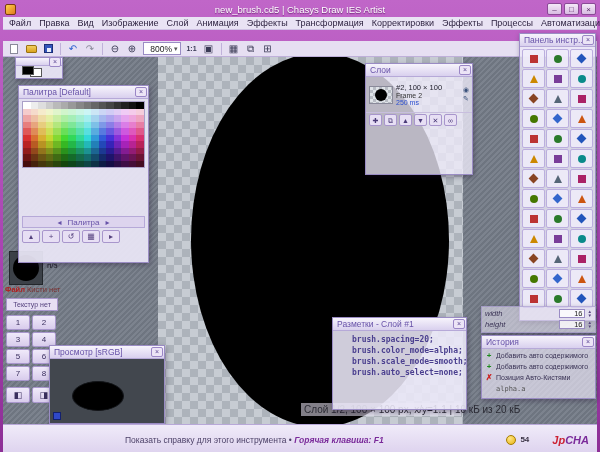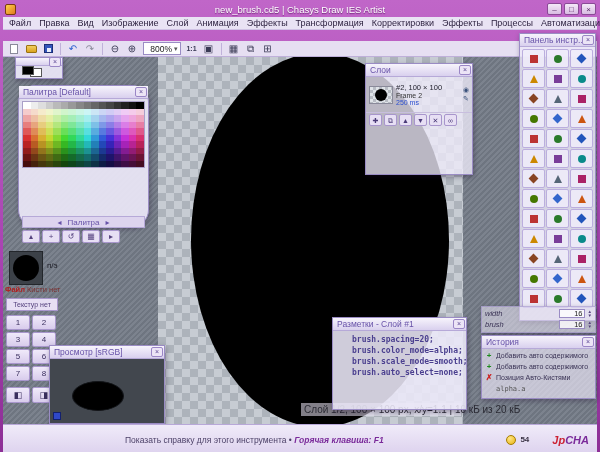--- a/index.html
+++ b/index.html
@@ -56,21 +56,21 @@
 
   
   #color-panel{left:12px;top:0;width:48px;height:22px;}
   #color-panel .float-title{height:8px;padding:0 1px;}
   #color-panel .body{position:relative;height:12px;}
   .sw{position:absolute;width:12px;height:9px;border:1px solid #555;}
   .sw.bg{left:14px;top:2px;background:#fff;}
   .sw.fg{left:6px;top:0;background:#000;}
 
   
-  #palette{left:15px;top:28px;width:131px;height:142px;border-radius:17px;}
+  #palette{left:15px;top:28px;width:131px;height:178px;}
   #palette-grid{display:grid;grid-template-columns:repeat(16,1fr);gap:0;margin:2px 3px;border:1px solid #aaa0c8;}
   #palette-grid .cell{height:6.5px;}
   .pal-spacer{height:46px;}
   .pal-nav{display:flex;align-items:center;justify-content:center;gap:6px;height:12px;margin:0 3px;
       background:#ddd4ee;border:1px solid #b6a9d8;font-size:8px;color:#6752a8;}
   .pal-btns{display:flex;gap:2px;margin:2px 3px;}
   .pal-btns button{width:18px;height:13px;font-size:8px;line-height:10px;padding:0;background:#e7dff4;border:1px solid #a896cc;color:#55427e;border-radius:2px;}
 
   
   .dock{position:absolute;left:0;top:0;width:58px;height:367px;}
@@ -639,21 +639,21 @@
   <div id="brush-settings" class="float">
       <div class="set-row">
         <span class="set-label">width</span>
         <span class="set-box">16</span>
         <span class="set-spin">
           <span>▲</span>
           <span>▼</span>
         </span>
       </div>
       <div class="set-row">
-        <span class="set-label">brush</span>
+        <span class="set-label">height</span>
         <span class="set-box">16</span>
         <span class="set-spin">
           <span>▲</span>
           <span>▼</span>
         </span>
       </div>
     </div>
 
   <div class="float" id="history">
     <div class="float-title">

